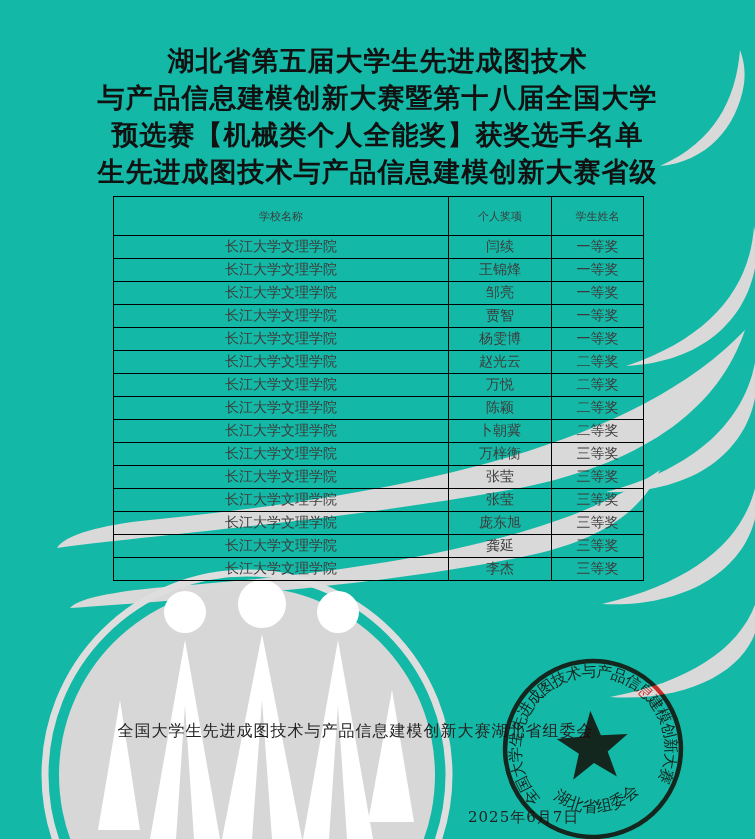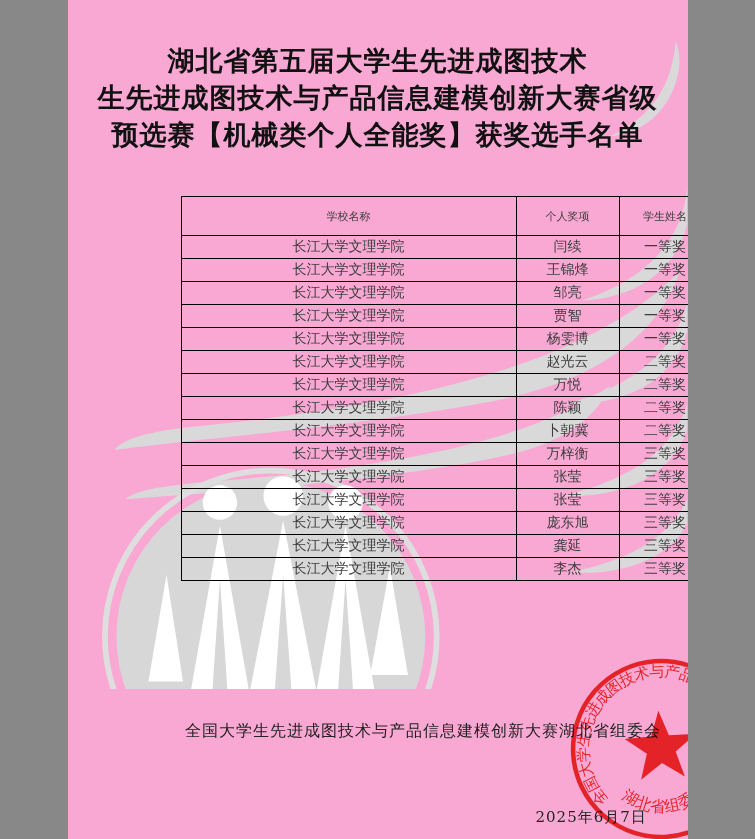--- a/index.html
+++ b/index.html
@@ -1,17 +1,17 @@
 <!DOCTYPE html>
 <html><head>
 <meta charset="utf-8">
 <style>
   html,body{margin:0;padding:0;background:#888;}
   .page{
-    position:relative;width:620px;height:839px;background:#f9a8d4;
+    position:relative;width:755px;height:839px;background:#14b8a6;
     overflow:hidden;font-family:"DejaVu Serif","Liberation Serif",serif;
     margin:0 auto;
   }
   
   .watermark{position:absolute;inset:0;z-index:0;}
   
   .content{position:absolute;inset:0;z-index:1;}
   .doc-title{
     padding-top:42px;text-align:center;
     font-family:"DejaVu Sans","Liberation Sans",sans-serif;
@@ -78,22 +78,23 @@
         <path d="M338,640 L303,839 L329,839 L338,705 L347,839 L373,839 Z"></path>
         <path d="M120,700 L98,830 L140,830 Z"></path>
         <path d="M392,690 L368,822 L414,822 Z"></path>
       </g>
     </g>
   </svg>
 
   <div class="content">
     <div class="doc-title">
       <div>湖北省第五届大学生先进成图技术</div>
+      <div>与产品信息建模创新大赛暨第十八届全国大学</div>
+      <div>预选赛【机械类个人全能奖】获奖选手名单</div>
       <div>生先进成图技术与产品信息建模创新大赛省级</div>
-      <div>预选赛【机械类个人全能奖】获奖选手名单</div>
     </div>
 
     <table class="award-table">
       <colgroup>
           <col class="c1">
           <col class="c2">
           <col class="c3">
         </colgroup>
       <thead>
         <tr>

